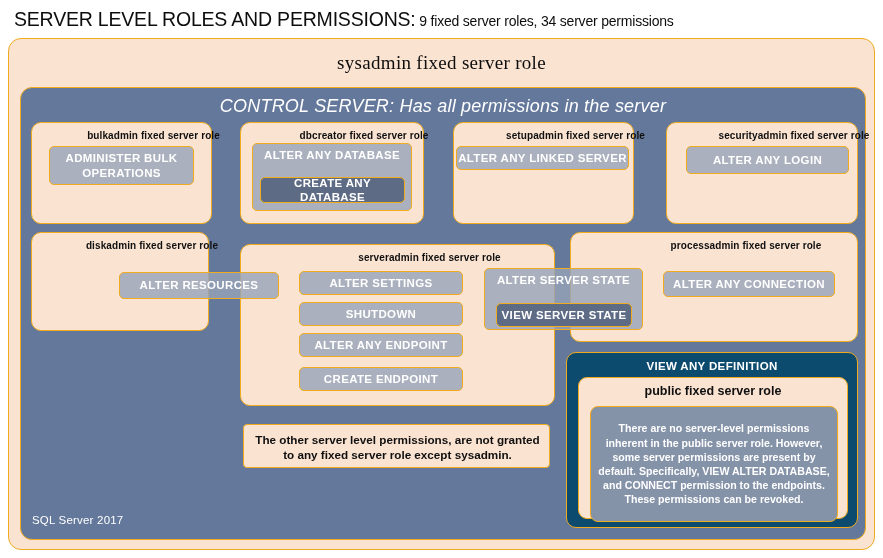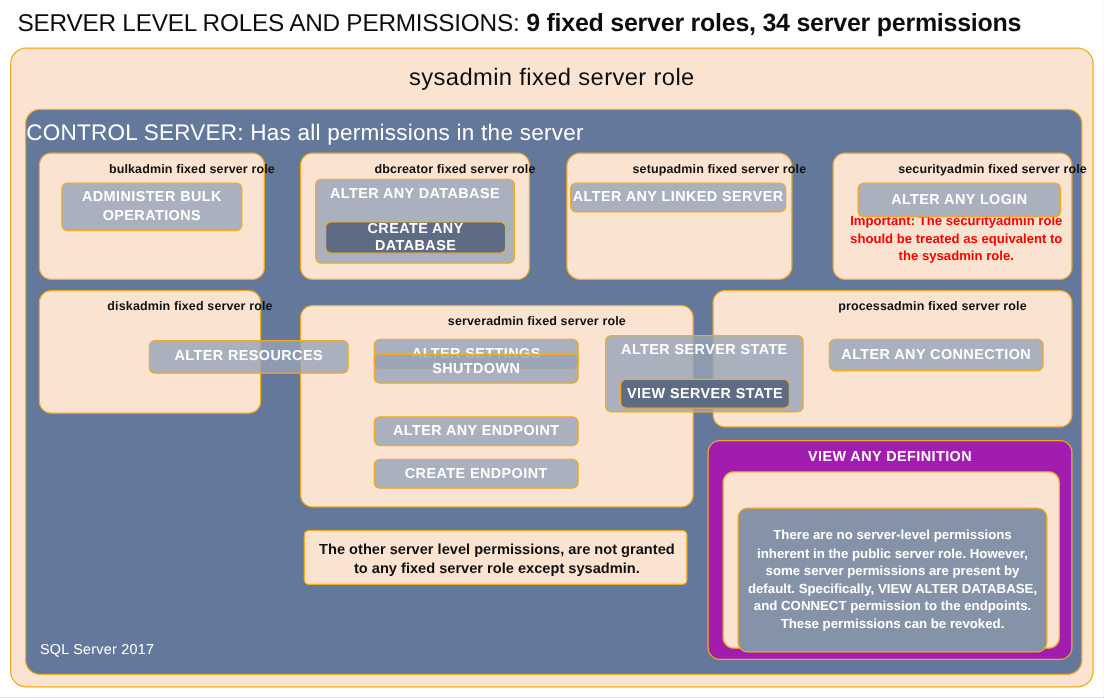--- a/index.html
+++ b/index.html
@@ -24,61 +24,64 @@
     height: 28px;
     white-space: nowrap;
     color: #0d0d0d;
   }
   #title-main {
     font-size: 19.5px;
     font-weight: 400;
     letter-spacing: -0.2px;
   }
   #title-sub {
-    font-size: 20px;
-    font-weight: 700;
+    font-size: 14px;
+    font-weight: 400;
     letter-spacing: -0.2px;
   }
 
   
   .panel {
     position: absolute;
     box-sizing: border-box;
     border: 1.6px solid #f0ab1e;
     border-radius: 11px;
   }
   .peach   { background: #fbe3d2; }
   .slate   { background: #64789b; }
-  .slate-d { background: #a21caf; }
+  .slate-d { background: #0c4a6e; }
 
   
   #sysadmin-box {
     left: 8px; top: 38px; width: 867px; height: 512px;
     border-radius: 13px;
   }
   #sysadmin-label {
     position: absolute;
     left: 0; top: 13px; width: 100%;
     text-align: center;
     font-size: 19px;
     color: #0d0d0d;
     letter-spacing: 0.3px;
+    font-family: Liberation Serif, serif;
   }
 
   
   #control-server-box {
     left: 20px; top: 87px; width: 846px; height: 453px;
     border-radius: 12px;
   }
   #control-server-label {
     position: absolute;
     left: 0; top: 8px; width: 100%;
+    text-align: center;
     font-size: 18px;
     color: #ffffff;
     letter-spacing: 0.2px;
+    font-style: italic;
   }
 
   
   .role-box {
     border-width: 1.6px;
     border-radius: 10px;
   }
   .role-title {
     position: absolute;
     left: 0; top: 7px; width: 100%;
@@ -216,62 +219,62 @@
 <div class="perm" style="left:49px; top:146px; width:145px; height:39px;">ADMINISTER  BULK OPERATIONS</div>
 
 <div class="panel peach role-box" style="left:240px; top:122px; width:184px; height:102px;">
   <div class="role-title">dbcreator fixed server role</div>
 </div>
 <div class="perm" style="left:252px; top:143px; width:160px; height:68px;">
   <span style="position:absolute; left:0; top:4px; width:100%;">ALTER ANY DATABASE</span>
 </div>
 <div class="perm dark" style="left:260px; top:177px; width:145px; height:26px;">CREATE  ANY DATABASE</div>
 
-<div class="panel peach role-box" style="left:453px; top:122px; width:181px; height:102px;border-radius:11px;">
+<div class="panel peach role-box" style="left:453px; top:122px; width:181px; height:102px;">
   <div class="role-title">setupadmin fixed server role</div>
 </div>
 <div class="perm" style="left:456px; top:146px; width:173px; height:24px;">ALTER ANY LINKED SERVER</div>
 
 <div class="panel peach role-box" style="left:666px; top:122px; width:192px; height:102px;">
   <div class="role-title">securityadmin fixed server role</div>
-  <div id="security-warning">Important:  The securityadmin role should  be treated as equivalent to the sysadmin role.</div>
 </div>
 <div class="perm" style="left:686px; top:146px; width:163px; height:28px;">ALTER ANY LOGIN</div>
 
 <div class="panel peach role-box" style="left:31px; top:232px; width:178px; height:99px;">
   <div class="role-title">diskadmin fixed server role</div>
 </div>
 
 <div class="panel peach role-box" style="left:240px; top:232px; width:315px; height:162px;margin-top:12px;">
   <div class="role-title">serveradmin fixed server role</div>
 </div>
 
 <div class="perm" style="left:119px; top:272px; width:160px; height:27px;">ALTER RESOURCES</div>
 
 <div class="perm" style="left:299px; top:271px; width:164px; height:24px;">ALTER SETTINGS</div>
-<div class="perm" style="left:299px; top:283px; width:164px; height:24px;">SHUTDOWN</div>
+<div class="perm" style="left:299px; top:302px; width:164px; height:24px;">SHUTDOWN</div>
 <div class="perm" style="left:299px; top:333px; width:164px; height:24px;">ALTER ANY ENDPOINT</div>
 <div class="perm" style="left:299px; top:367px; width:164px; height:24px;">CREATE  ENDPOINT</div>
 
 <div class="panel peach role-box" style="left:570px; top:232px; width:288px; height:110px;">
   <div class="role-title">processadmin fixed server role</div>
 </div>
 <div class="perm" style="left:663px; top:271px; width:172px; height:26px;">ALTER ANY CONNECTION</div>
 
 <div class="perm" style="left:484px; top:268px; width:159px; height:62px;">
   <span style="position:absolute; left:0; top:4px; width:100%;">ALTER SERVER STATE</span>
 </div>
 <div class="perm dark" style="left:496px; top:303px; width:136px; height:24px;">VIEW SERVER STATE</div>
 
 <div id="note-box" class="panel peach">
   <div id="note-text">The other server level permissions, are not granted to any fixed server role except sysadmin.</div>
 </div>
 
 <div id="view-any-def-box" class="panel slate-d">
   <div id="view-any-def-label">VIEW ANY DEFINITION</div>
   <div id="public-role-box" class="panel peach role-box">
+    <div id="public-role-title">public fixed server role</div>
     <div id="public-perm-box">
       <div id="public-perm-text">There are no server-level permissions inherent in the public server role. However, some server permissions are present by default. Specifically, VIEW ALTER DATABASE, and CONNECT permission to the endpoints. These permissions can be revoked.</div>
     </div>
   </div>
 </div>
 
 <div id="footer-label">SQL Server 2017</div>
 
 </body></html>

